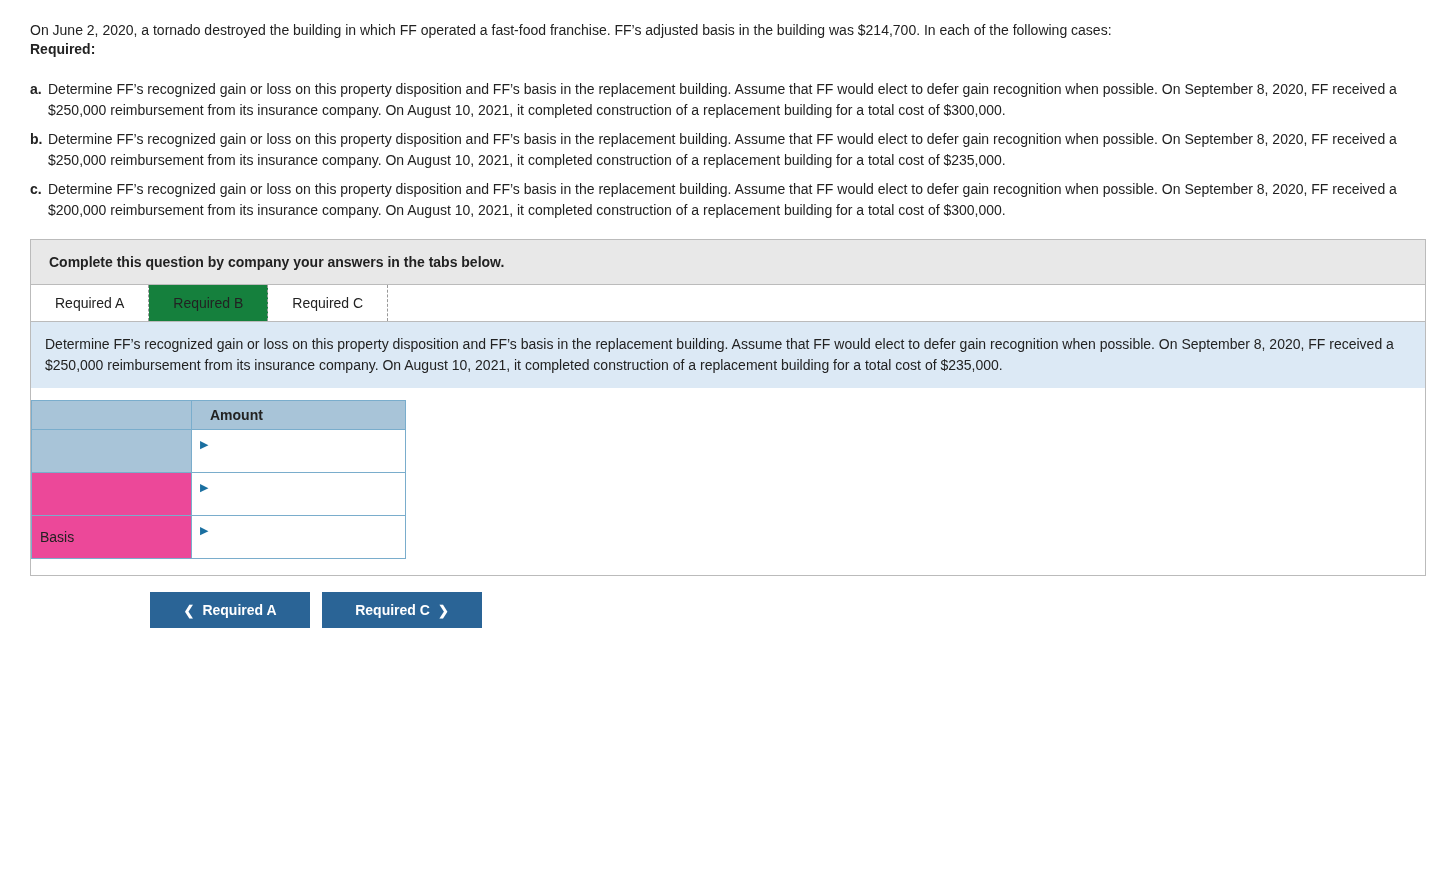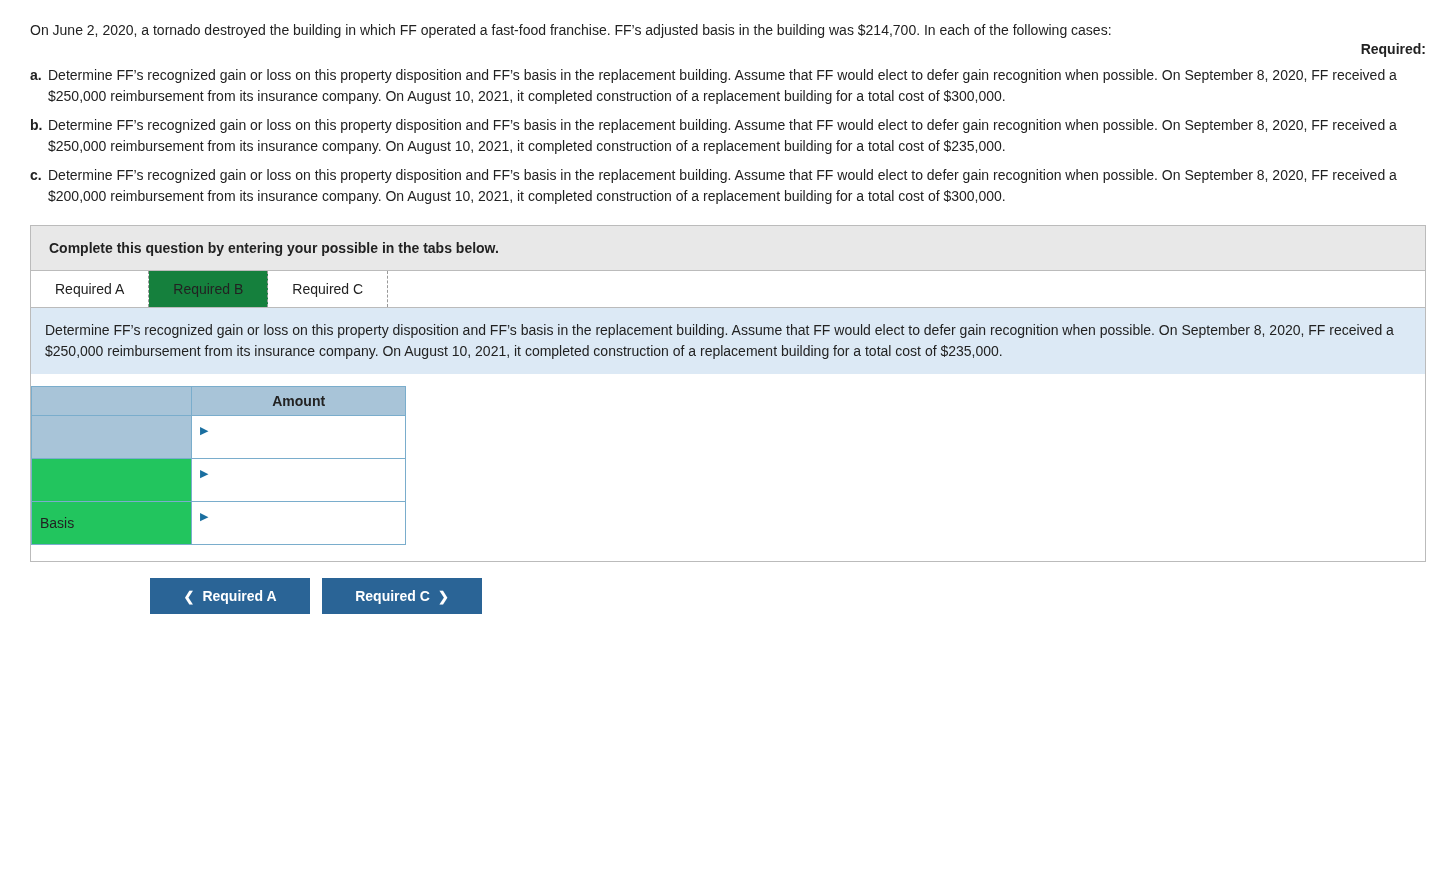--- a/index.html
+++ b/index.html
@@ -23,22 +23,21 @@
       margin-bottom: 0;
       font-size: 14px;
     }
 
     .required-section {
       margin-bottom: 18px;
     }
 
     .required-section .required-label {
       font-weight: bold;
-      margin-bottom: 8px;
-      text-align: right;
+      margin-bottom: 22px;
     }
 
     .required-section ol {
       list-style: none;
       padding-left: 0;
     }
 
     .required-section ol li {
       display: flex;
       margin-bottom: 8px;
@@ -108,35 +107,35 @@
 
     .answer-table {
       border-collapse: collapse;
       min-width: 320px;
     }
 
     .answer-table th {
       background: #a8c4d8;
       border: 1px solid #7aadcc;
       padding: 6px 18px;
-      text-align: center;
+      text-align: left;
       font-weight: bold;
       font-size: 14px;
     }
 
     .answer-table td {
       border: 1px solid #7aadcc;
       padding: 5px 8px;
       min-width: 160px;
       height: 30px;
       background: #fff;
     }
 
     .answer-table td.label-cell {
-      background: #22c55e;
+      background: #ec4899;
       font-size: 14px;
     }
 
     .answer-table td.input-cell {
       background: #fff;
       position: relative;
     }
 
     .answer-table td.input-cell::before {
       content: '▶';
@@ -198,21 +197,21 @@
       <span class="li-text">Determine FF’s recognized gain or loss on this property disposition and FF’s basis in the replacement building. Assume that FF would elect to defer gain recognition when possible. On September 8, 2020, FF received a $250,000 reimbursement from its insurance company. On August 10, 2021, it completed construction of a replacement building for a total cost of $235,000.</span>
     </li>
     <li>
       <span class="li-letter">c.</span>
       <span class="li-text">Determine FF’s recognized gain or loss on this property disposition and FF’s basis in the replacement building. Assume that FF would elect to defer gain recognition when possible. On September 8, 2020, FF received a $200,000 reimbursement from its insurance company. On August 10, 2021, it completed construction of a replacement building for a total cost of $300,000.</span>
     </li>
   </ol>
 </div>
 
 <div class="instruction-box">
-  <span>Complete this question by entering your possible in the tabs below.</span>
+  <span>Complete this question by company your answers in the tabs below.</span>
 </div>
 
 <div class="tabs-container">
   <div class="tabs-row">
     <div class="tab">
       <span>Required A</span>
     </div>
     <div class="tab active">
       <span>Required B</span>
     </div>

